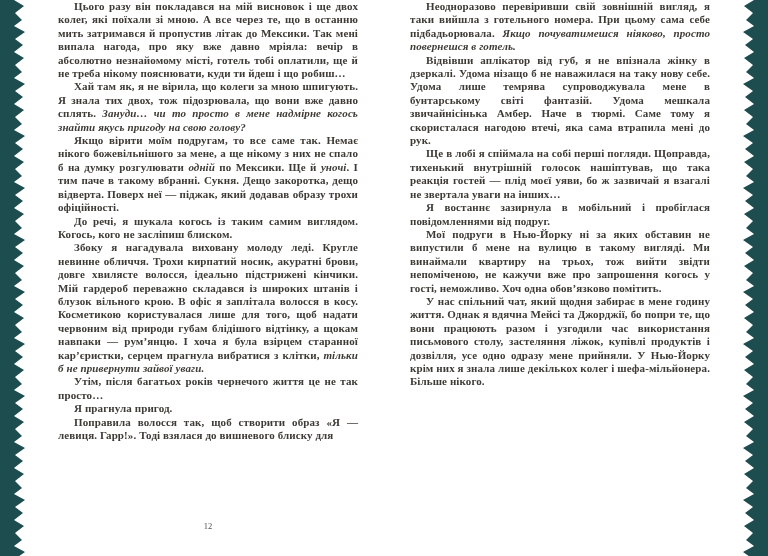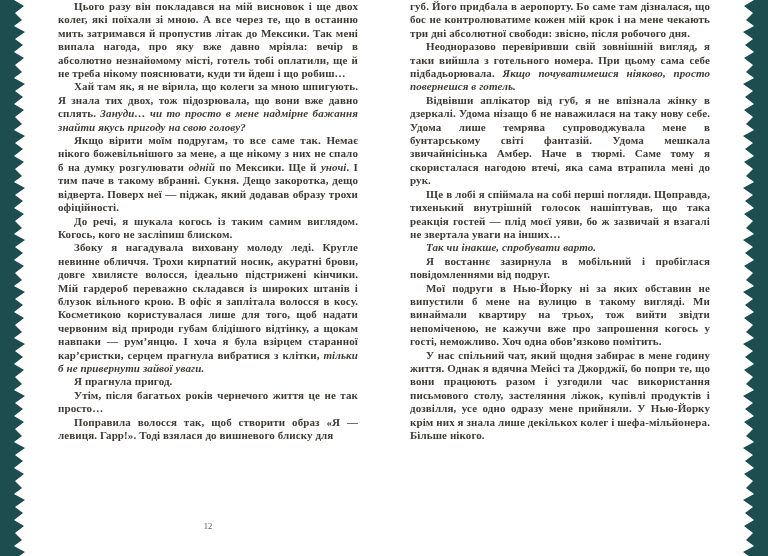--- a/index.html
+++ b/index.html
@@ -68,38 +68,36 @@
   }
 </style>
 </head>
 <body>
 
 <div class="spread">
 
   <div class="page left">
     <div class="page-text">
         <p><span>Цього разу він покладався на мій висновок і ще двох колег, які поїхали зі мною. А все через те, що в останню мить затримався й пропустив літак до Мексики. Так мені випала нагода, про яку вже давно мріяла: вечір в абсолютно незнайомому місті, готель тобі оплатили, ще й не треба нікому пояснювати, куди ти йдеш і що робиш…</span></p>
-        <p><span>Хай там як, я не вірила, що колеги за мною шпигують. Я знала тих двох, тож підозрювала, що вони вже давно сплять. </span><em>Зануди… чи то просто в мене надмірне бажання знайти якусь пригоду на свою голову?</em></p>
+        <p><span>Хай там як, я не вірила, що колеги за мною шпигують. Я знала тих двох, тож підозрювала, що вони вже давно сплять. </span><em>Зануди… чи то просто в мене надмірне когось знайти якусь пригоду на свою голову?</em></p>
         <p><span>Якщо вірити моїм подругам, то все саме так. Немає нікого божевільнішого за мене, а ще нікому з них не спало б на думку розгулювати </span><em>одній</em><span> по Мексики. Ще й </span><em>уночі</em><span>. І тим паче в такому вбранні. Сукня. Дещо закоротка, дещо відверта. Поверх неї — піджак, який додавав образу трохи офіційності.</span></p>
         <p><span>До речі, я шукала когось із таким самим виглядом. Когось, кого не засліпиш блиском.</span></p>
         <p><span>Збоку я нагадувала виховану молоду леді. Кругле невинне обличчя. Трохи кирпатий носик, акуратні брови, довге хвилясте волосся, ідеально підстрижені кінчики. Мій гардероб переважно складався із широких штанів і блузок вільного крою. В офіс я заплітала волосся в косу. Косметикою користувалася лише для того, щоб надати червоним від природи губам блідішого відтінку, а щокам навпаки — рум’янцю. І хоча я була взірцем старанної кар’єристки, серцем прагнула вибратися з клітки, </span><em>тільки б не привернути зайвої уваги.</em></p>
+        <p><span>Утім, після багатьох років чернечого життя це не так просто…</span></p>
         <p><span>Я прагнула пригод.</span></p>
-        <p><span>Утім, після багатьох років чернечого життя це не так просто…</span></p>
         <p><span>Поправила волосся так, щоб створити образ «Я — левиця. Гарр!». Тоді взялася до вишневого блиску для</span></p>
       </div>
     <div class="page-number">12</div>
   </div>
 
   <div class="page right">
     <div class="page-text">
-        <p class="noindent"><span>губ. Його придбала в аеропорту. Бо саме там дізналася, що бос не контролюватиме кожен мій крок і на мене чекають три дні абсолютної свободи: звісно, після робочого дня.</span></p>
         <p><span>Неодноразово перевіривши свій зовнішній вигляд, я таки вийшла з готельного номера. При цьому сама себе підбадьорювала. </span><em>Якщо почуватимешся ніяково, просто повернешся в готель.</em></p>
         <p><span>Відвівши аплікатор від губ, я не впізнала жінку в дзеркалі. Удома нізащо б не наважилася на таку нову себе. Удома лише темрява супроводжувала мене в бунтарському світі фантазій. Удома мешкала звичайнісінька Амбер. Наче в тюрмі. Саме тому я скористалася нагодою втечі, яка сама втрапила мені до рук.</span></p>
         <p><span>Ще в лобі я спіймала на собі перші погляди. Щоправда, тихенький внутрішній голосок нашіптував, що така реакція гостей — плід моєї уяви, бо ж зазвичай я взагалі не звертала уваги на інших…</span></p>
-        <p><em>Так чи інакше, спробувати варто.</em></p>
         <p><span>Я востаннє зазирнула в мобільний і пробіглася повідомленнями від подруг.</span></p>
         <p><span>Мої подруги в Нью-Йорку ні за яких обставин не випустили б мене на вулицю в такому вигляді. Ми винаймали квартиру на трьох, тож вийти звідти непоміченою, не кажучи вже про запрошення когось у гості, неможливо. Хоч одна обов’язково помітить.</span></p>
         <p><span>У нас спільний чат, який щодня забирає в мене годину життя. Однак я вдячна Мейсі та Джорджії, бо попри те, що вони працюють разом і узгодили час використання письмового столу, застеляння ліжок, купівлі продуктів і дозвілля, усе одно одразу мене прийняли. У Нью-Йорку крім них я знала лише декількох колег і шефа-мільйонера. Більше нікого.</span></p>
       </div>
   </div>
 
   <div class="edge left">
     <svg width="30" height="556" aria-hidden="true">
       <defs>
         <pattern id="zigzagL" width="30" height="52" patternUnits="userSpaceOnUse">

